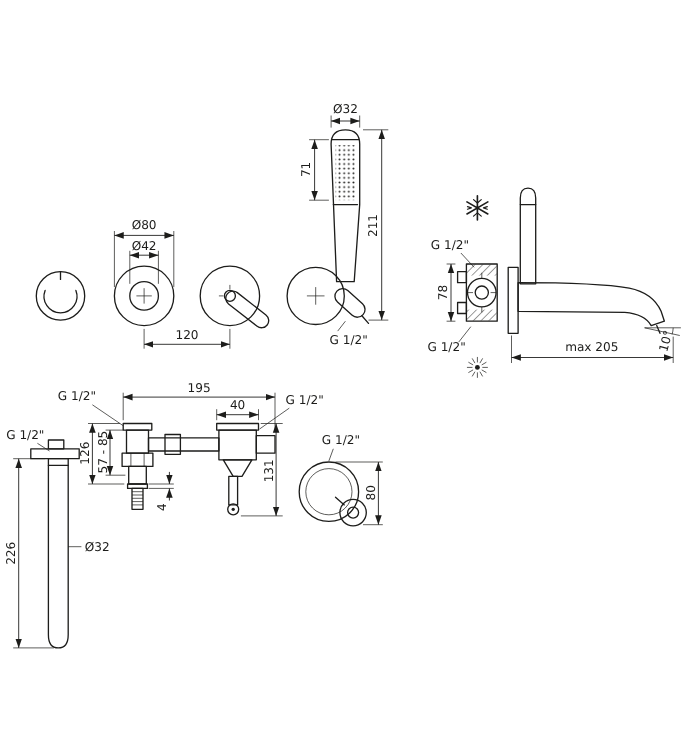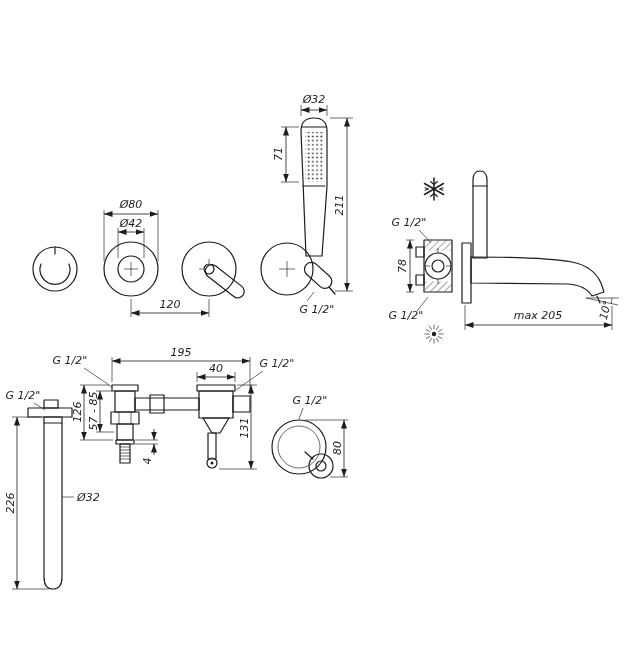--- a/index.html
+++ b/index.html
@@ -1,17 +1,17 @@
 <!DOCTYPE html>
 <html><head>
 <meta charset="utf-8">
 <style>
   html,body{margin:0;padding:0;background:#ffffff;}
   .stage{width:625px;height:670px;background:#ffffff;position:relative;overflow:hidden;
-         font-family:"DejaVu Sans","Liberation Sans",sans-serif;font-style:italic;}
+         font-family:"DejaVu Sans","Liberation Sans",sans-serif;}
   svg{display:block;}
   .obj {fill:none;stroke:#1d1d1b;stroke-width:1.2;stroke-linejoin:round;stroke-linecap:round;}
   .thin{fill:none;stroke:#1d1d1b;stroke-width:0.65;}
   .dim {fill:none;stroke:#1d1d1b;stroke-width:0.8;}
   .icon{fill:none;stroke:#1d1d1b;stroke-width:1.5;stroke-linecap:round;stroke-linejoin:round;}
   .lbl {font-size:11px;fill:#1d1d1b;}
 </style>
 </head>
 <body>
 

